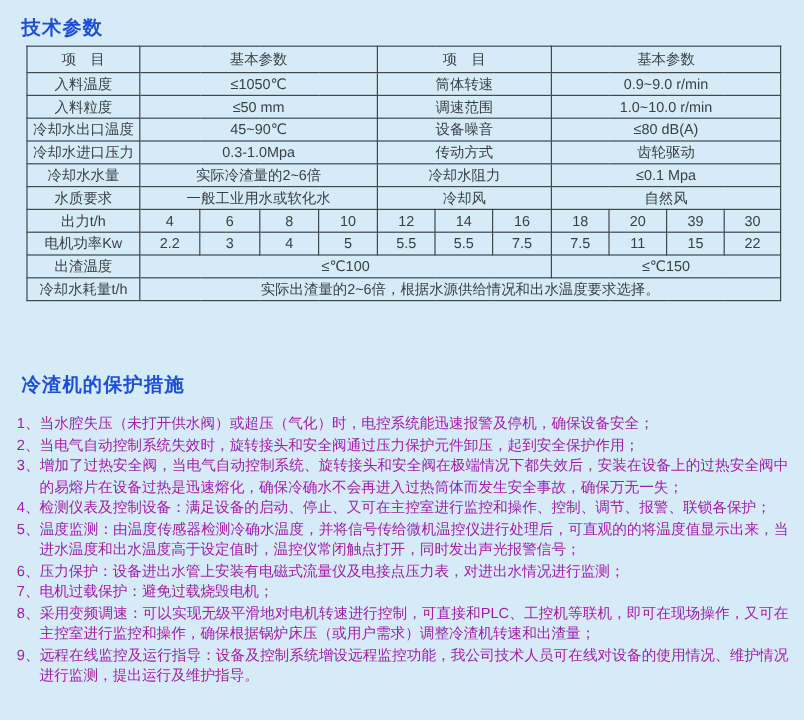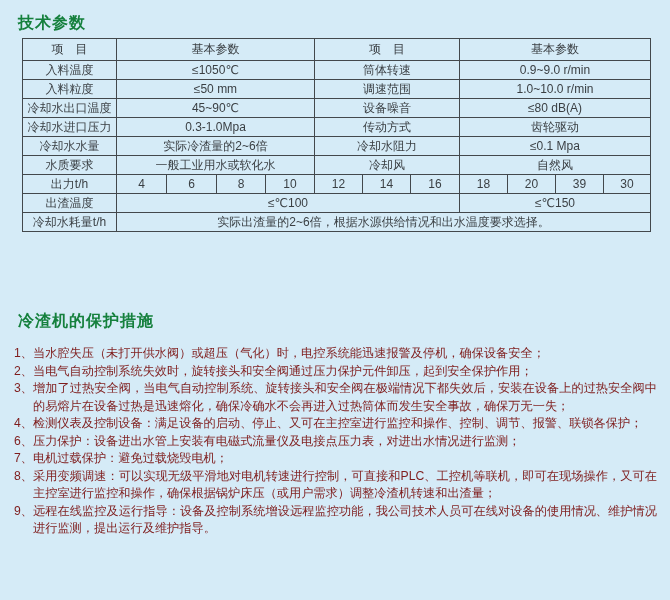--- a/index.html
+++ b/index.html
@@ -11,21 +11,21 @@
     background: #d5ebf7;
     font-family: "Liberation Sans", "DejaVu Sans", sans-serif;
     color: #3a3a3a;
     overflow: hidden;
   }
   .sec-title {
     position: absolute;
     left: 18px;
     font-size: 16px;
     font-weight: bold;
-    color: #15803d;
+    color: #1d4ed8;
     letter-spacing: 1px;
   }
   #title-tech { top: 13px; }
   #title-protect { top: 311px; font-family: Liberation Mono, monospace; }
 
   table.params {
     position: absolute;
     left: 22px;
     top: 38px;
     width: 628px;
@@ -50,21 +50,21 @@
   ol.protect {
     position: absolute;
     left: 14px;
     top: 345px;
     width: 643px;
     list-style: none;
   }
   ol.protect li {
     font-size: 12.2px;
     line-height: 17.5px;
-    color: #7f1d1d;
+    color: #a21caf;
     padding-left: 19px;
     text-indent: -19px;
     text-align: justify;
   }
   ol.protect li .num { display: inline; }
 </style>
 </head>
 <body>
 
 <div class="page">
@@ -137,37 +137,52 @@
       <td>10</td>
       <td>12</td>
       <td>14</td>
       <td>16</td>
       <td>18</td>
       <td>20</td>
       <td>39</td>
       <td>30</td>
     </tr>
     <tr>
+      <td>电机功率Kw</td>
+      <td>2.2</td>
+      <td>3</td>
+      <td>4</td>
+      <td>5</td>
+      <td>5.5</td>
+      <td>5.5</td>
+      <td>7.5</td>
+      <td>7.5</td>
+      <td>11</td>
+      <td>15</td>
+      <td>22</td>
+    </tr>
+    <tr>
       <td>出渣温度</td>
       <td colspan="7">≤℃100</td>
       <td colspan="4">≤℃150</td>
     </tr>
     <tr>
       <td>冷却水耗量t/h</td>
       <td colspan="11">实际出渣量的2~6倍，根据水源供给情况和出水温度要求选择。</td>
     </tr>
   </tbody>
     </table>
 
   <div class="sec-title" id="title-protect">冷渣机的保护措施</div>
 
   <ol class="protect">
     <li><span class="num">1、</span><span>当水腔失压（未打开供水阀）或超压（气化）时，电控系统能迅速报警及停机，确保设备安全；</span></li>
     <li><span class="num">2、</span><span>当电气自动控制系统失效时，旋转接头和安全阀通过压力保护元件卸压，起到安全保护作用；</span></li>
     <li><span class="num">3、</span><span>增加了过热安全阀，当电气自动控制系统、旋转接头和安全阀在极端情况下都失效后，安装在设备上的过热安全阀中的易熔片在设备过热是迅速熔化，确保冷确水不会再进入过热筒体而发生安全事故，确保万无一失；</span></li>
     <li><span class="num">4、</span><span>检测仪表及控制设备：满足设备的启动、停止、又可在主控室进行监控和操作、控制、调节、报警、联锁各保护；</span></li>
+    <li><span class="num">5、</span><span>温度监测：由温度传感器检测冷确水温度，并将信号传给微机温控仪进行处理后，可直观的的将温度值显示出来，当进水温度和出水温度高于设定值时，温控仪常闭触点打开，同时发出声光报警信号；</span></li>
     <li><span class="num">6、</span><span>压力保护：设备进出水管上安装有电磁式流量仪及电接点压力表，对进出水情况进行监测；</span></li>
     <li><span class="num">7、</span><span>电机过载保护：避免过载烧毁电机；</span></li>
     <li><span class="num">8、</span><span>采用变频调速：可以实现无级平滑地对电机转速进行控制，可直接和PLC、工控机等联机，即可在现场操作，又可在主控室进行监控和操作，确保根据锅炉床压（或用户需求）调整冷渣机转速和出渣量；</span></li>
     <li><span class="num">9、</span><span>远程在线监控及运行指导：设备及控制系统增设远程监控功能，我公司技术人员可在线对设备的使用情况、维护情况进行监测，提出运行及维护指导。</span></li>
   </ol>
 
 </div>
 
 </body></html>

